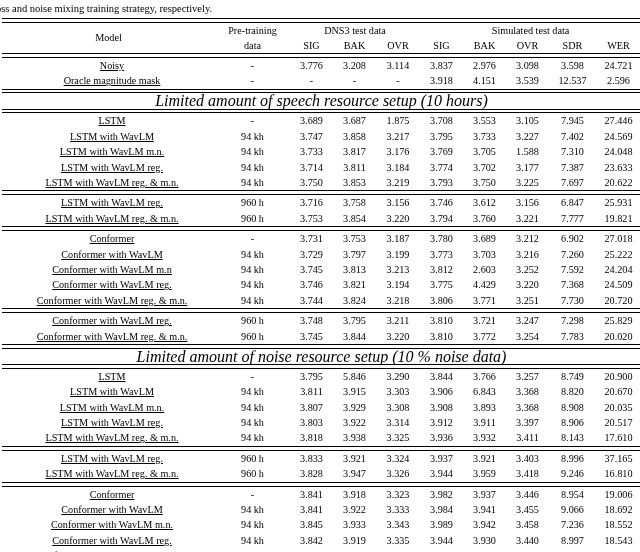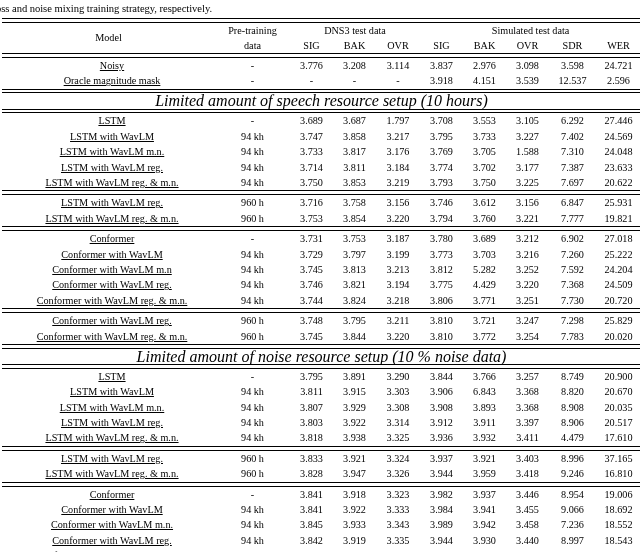--- a/index.html
+++ b/index.html
@@ -164,25 +164,25 @@
           <td colspan="10">Limited amount of speech resource setup (10 hours)</td>
         </tr>
         <tr class="dblrule dblrule-outer">
           <td colspan="10"></td>
         </tr>
         <tr>
           <td class="model-cell vr">LSTM</td>
           <td class="vr">-</td>
           <td class="vr">3.689</td>
           <td class="vr">3.687</td>
-          <td class="vr">1.797</td>
+          <td class="vr">1.875</td>
           <td class="vr">3.708</td>
           <td class="vr">3.553</td>
           <td class="vr">3.105</td>
-          <td class="vr">6.292</td>
+          <td class="vr">7.945</td>
           <td>27.446</td>
         </tr>
         <tr>
           <td class="hb" colspan="10" style="height: 0px; line-height: 0px;"></td>
         </tr>
         <tr>
           <td class="model-cell vr">LSTM with WavLM</td>
           <td class="vr">94 kh</td>
           <td class="vr">3.747</td>
           <td class="vr b">3.858</td>
@@ -301,21 +301,21 @@
         <tr>
           <td class="hb" colspan="10" style="height: 0px; line-height: 0px;"></td>
         </tr>
         <tr>
           <td class="model-cell vr">Conformer with WavLM m.n</td>
           <td class="vr">94 kh</td>
           <td class="vr">3.745</td>
           <td class="vr">3.813</td>
           <td class="vr">3.213</td>
           <td class="vr b">3.812</td>
-          <td class="vr">5.282</td>
+          <td class="vr">2.603</td>
           <td class="vr b">3.252</td>
           <td class="vr">7.592</td>
           <td>24.204</td>
         </tr>
         <tr>
           <td class="hb" colspan="10" style="height: 0px; line-height: 0px;"></td>
         </tr>
         <tr>
           <td class="model-cell vr">Conformer with WavLM reg.</td>
           <td class="vr">94 kh</td>
@@ -379,21 +379,21 @@
         <tr class="section-row">
           <td colspan="10">Limited amount of noise resource setup (10 % noise data)</td>
         </tr>
         <tr class="dblrule dblrule-outer">
           <td colspan="10"></td>
         </tr>
         <tr>
           <td class="model-cell vr">LSTM</td>
           <td class="vr">-</td>
           <td class="vr">3.795</td>
-          <td class="vr">3.891</td>
+          <td class="vr">5.846</td>
           <td class="vr">3.290</td>
           <td class="vr">3.844</td>
           <td class="vr">3.766</td>
           <td class="vr">3.257</td>
           <td class="vr">8.749</td>
           <td>20.900</td>
         </tr>
         <tr>
           <td class="hb" colspan="10" style="height: 0px; line-height: 0px;"></td>
         </tr>
@@ -444,21 +444,21 @@
         </tr>
         <tr>
           <td class="model-cell vr">LSTM with WavLM reg. &amp; m.n.</td>
           <td class="vr">94 kh</td>
           <td class="vr b">3.818</td>
           <td class="vr b">3.938</td>
           <td class="vr b">3.325</td>
           <td class="vr b">3.936</td>
           <td class="vr b">3.932</td>
           <td class="vr b">3.411</td>
-          <td class="vr b">4.479</td>
+          <td class="vr b">8.143</td>
           <td class=" b">17.610</td>
         </tr>
         <tr class="dblrule">
           <td colspan="10"></td>
         </tr>
         <tr>
           <td class="model-cell vr">LSTM with WavLM reg.</td>
           <td class="vr">960 h</td>
           <td class="vr b">3.833</td>
           <td class="vr">3.921</td>

